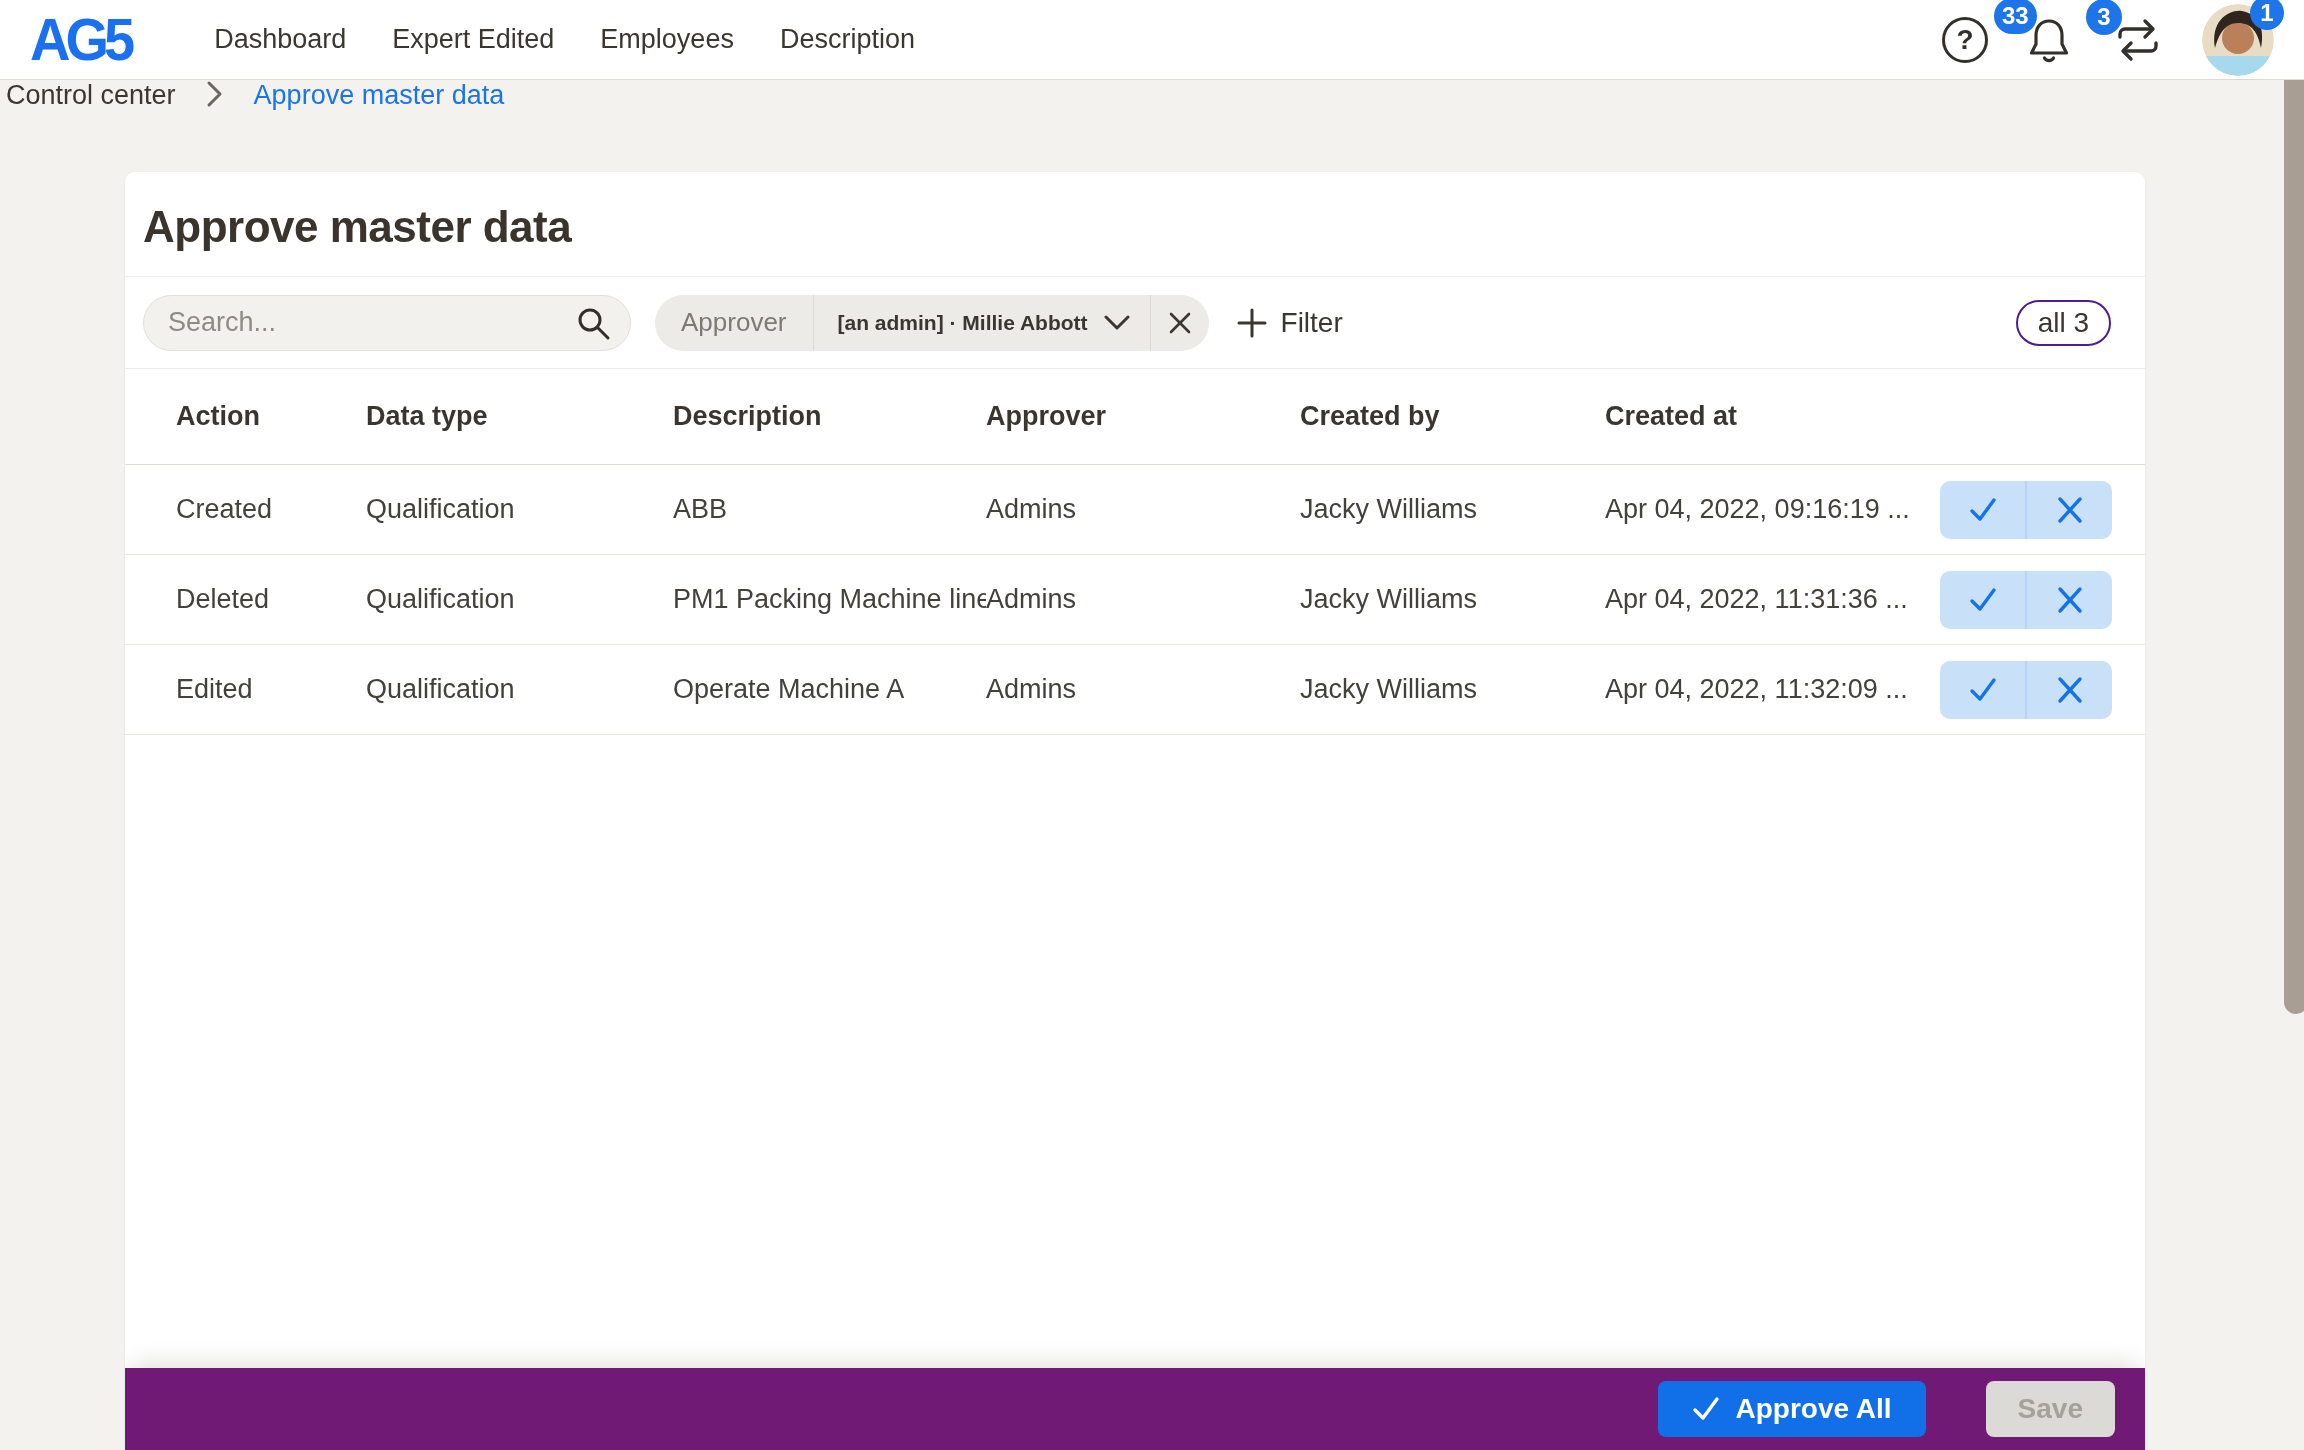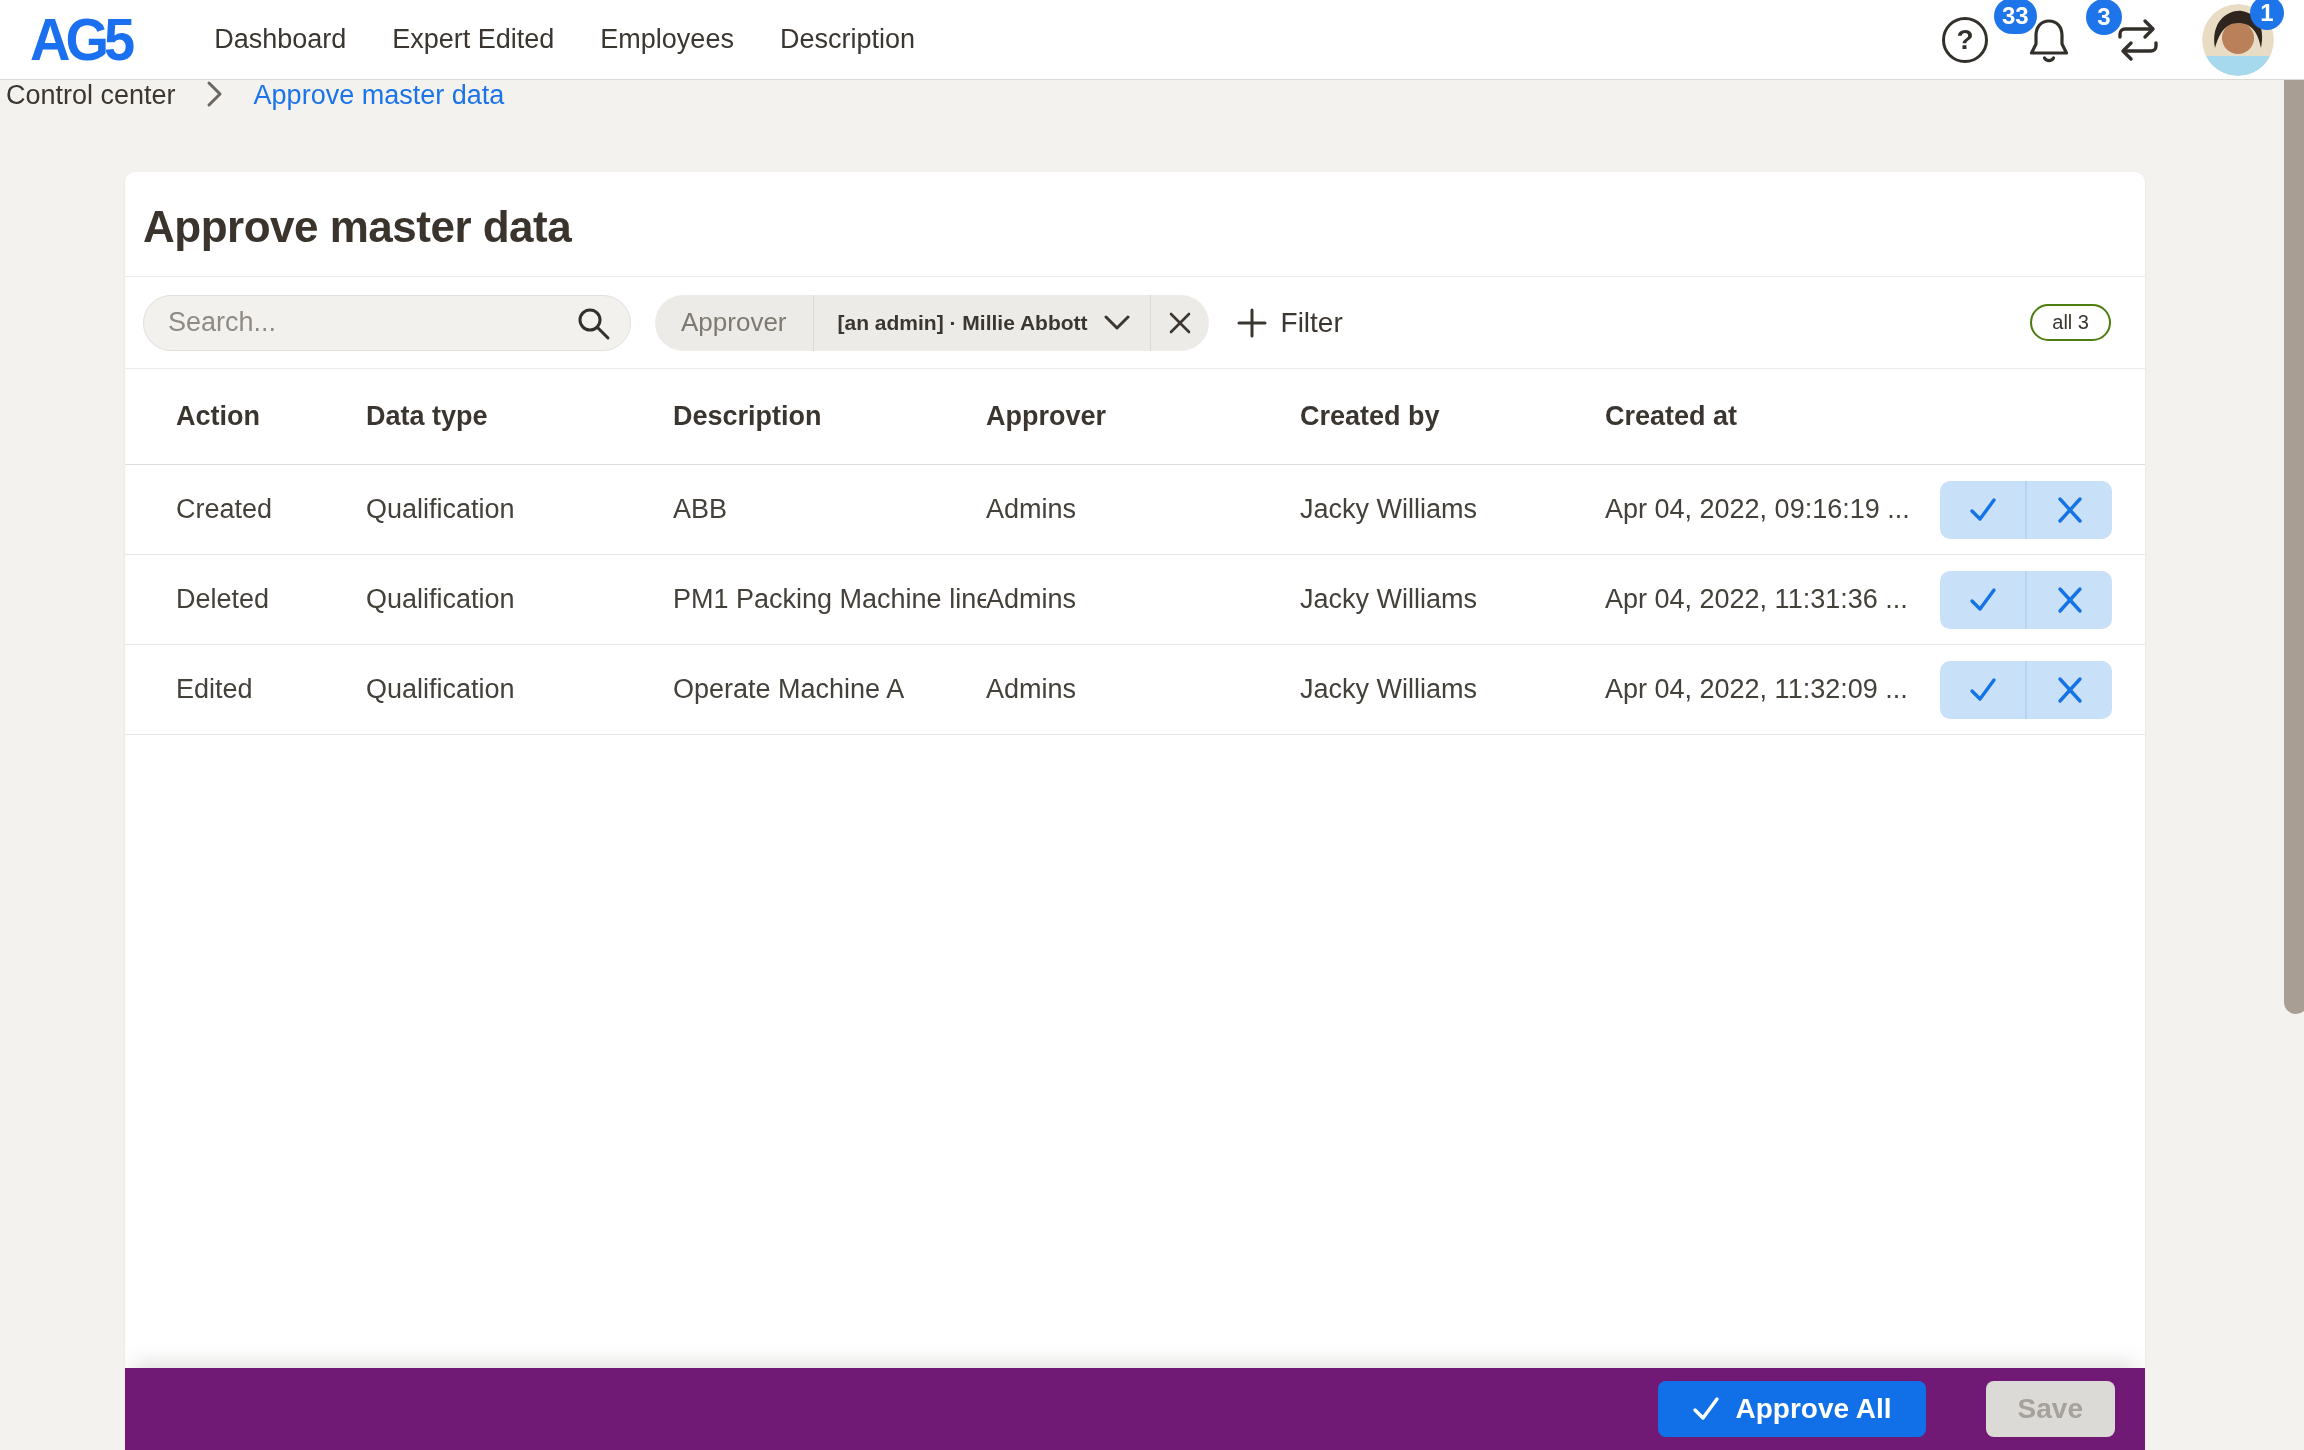--- a/index.html
+++ b/index.html
@@ -73,22 +73,22 @@
   .chip-label { font-size:26px; color:#7e7971; padding:0 26px; cursor:default; }
   .chip-divider { width:1px; height:56px; background:#dcd9d3; }
   .chip-value {
     display:flex; align-items:center; gap:16px; padding:0 20px 0 24px;
     font-size:21px; font-weight:bold; color:#3b3630; cursor:pointer;
   }
   .chip-close { width:58px; height:56px; display:flex; align-items:center; justify-content:center; cursor:pointer; }
   .add-filter { margin-left:28px; display:flex; align-items:center; gap:14px; cursor:pointer; }
   .add-filter-label { font-size:28px; color:#3b3630; }
   .count-badge {
-    margin-left:auto; margin-right:16px; border:2px solid #4d7c0f; border-radius:999px;
-    padding:5px 20px; font-size:20px; color:#3b3630; cursor:pointer; background:#fff;
+    margin-left:auto; margin-right:16px; border:2px solid #4c1d95; border-radius:999px;
+    padding:5px 20px; font-size:28px; color:#3b3630; cursor:pointer; background:#fff;
   }
   
   .trow {
     display:grid;
     grid-template-columns:190px 307px 313px 314px 305px 1fr 180px;
     align-items:center; padding:0 33px 0 51px;
   }
   .thead { height:96px; border-bottom:1px solid #dfdcd7; }
   .thead .th { font-size:27px; font-weight:bold; color:#3a352f; }
   .tbody .trow { height:90px; border-bottom:1px solid #eae7e3; }

